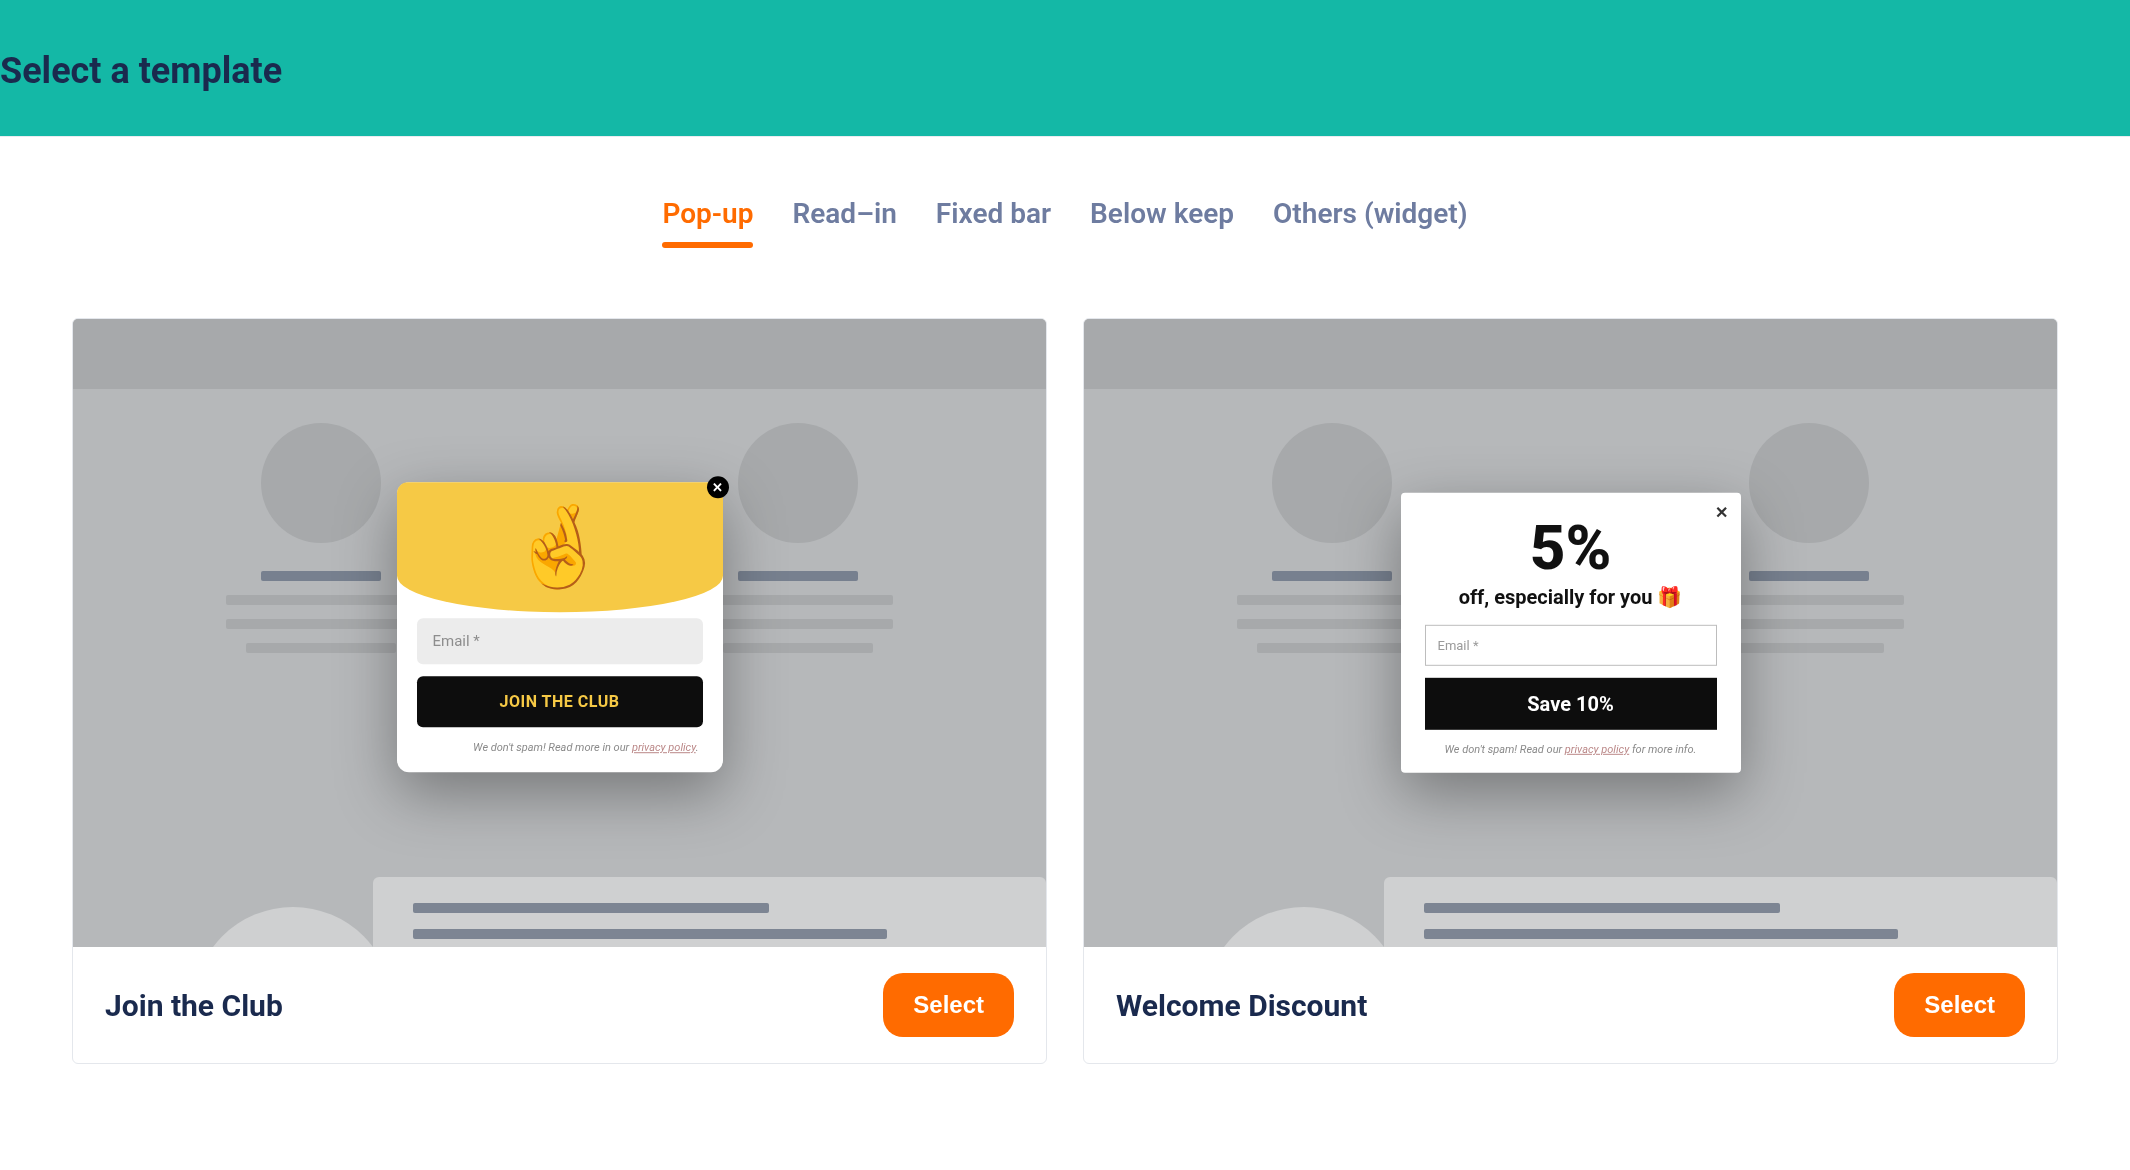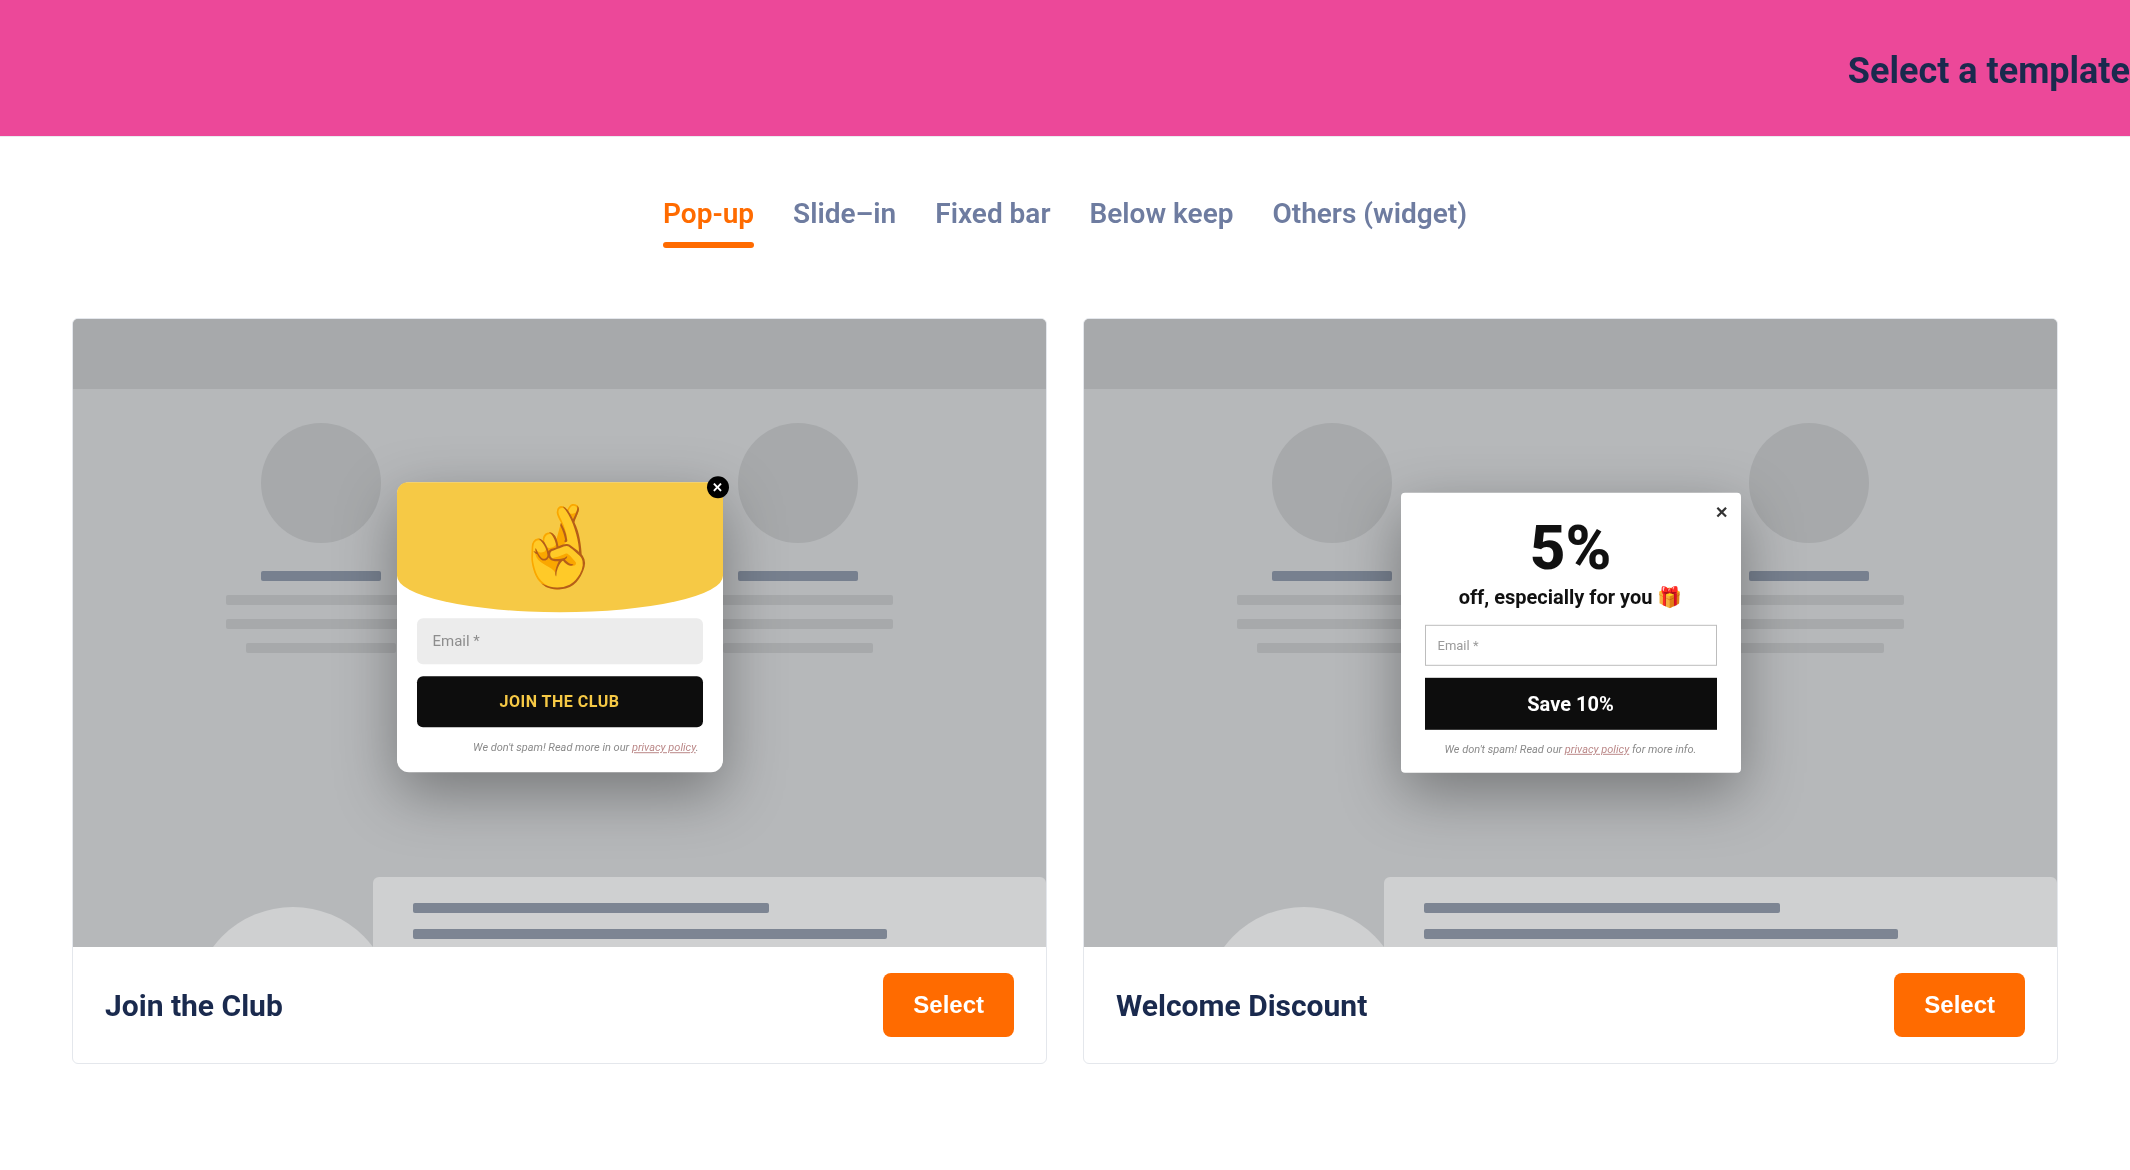--- a/index.html
+++ b/index.html
@@ -2,24 +2,24 @@
 <html><head>
   <meta charset="utf-8">
   <style>
     * { margin: 0; padding: 0; box-sizing: border-box; }
     body {
       font-family: -apple-system, BlinkMacSystemFont, "Segoe UI", Roboto, Helvetica, Arial, sans-serif;
       background: #fff;
       color: #1a2a4e;
     }
     .header {
-      text-align: right;
+      text-align: left;
       padding: 50px 0 44px;
       border-bottom: 1px solid #e9ecf0;
-      background: #ec4899;
+      background: #14b8a6;
     }
     .header h1 {
       font-size: 36px;
       font-weight: 700;
       color: #1a2a4e;
     }
     .tabs {
       display: flex;
       justify-content: center;
       gap: 39px;
@@ -208,37 +208,37 @@
     }
     .card-title {
       font-size: 30px;
       font-weight:700;
       color:#1a2a4e;
     }
     .select-btn {
       background:#ff6b00;
       color:#fff;
       border:none;
-      border-radius:8px;
+      border-radius:20px;
       padding: 18px 30px;
       font-size:24px;
       font-weight:700;
       cursor:pointer;
     }
   </style>
 </head>
 <body>
 
 <div class="header">
   <h1>Select a template</h1>
 </div>
 
 <div class="tabs">
   <div class="tab active">Pop-up</div>
-  <div class="tab">Slide–in</div>
+  <div class="tab">Read–in</div>
   <div class="tab">Fixed bar</div>
   <div class="tab">Below keep</div>
   <div class="tab">Others (widget)</div>
 </div>
 
 <div class="gallery">
 
   <div class="card">
     <div class="preview">
       <div class="sk-topbar"></div>

